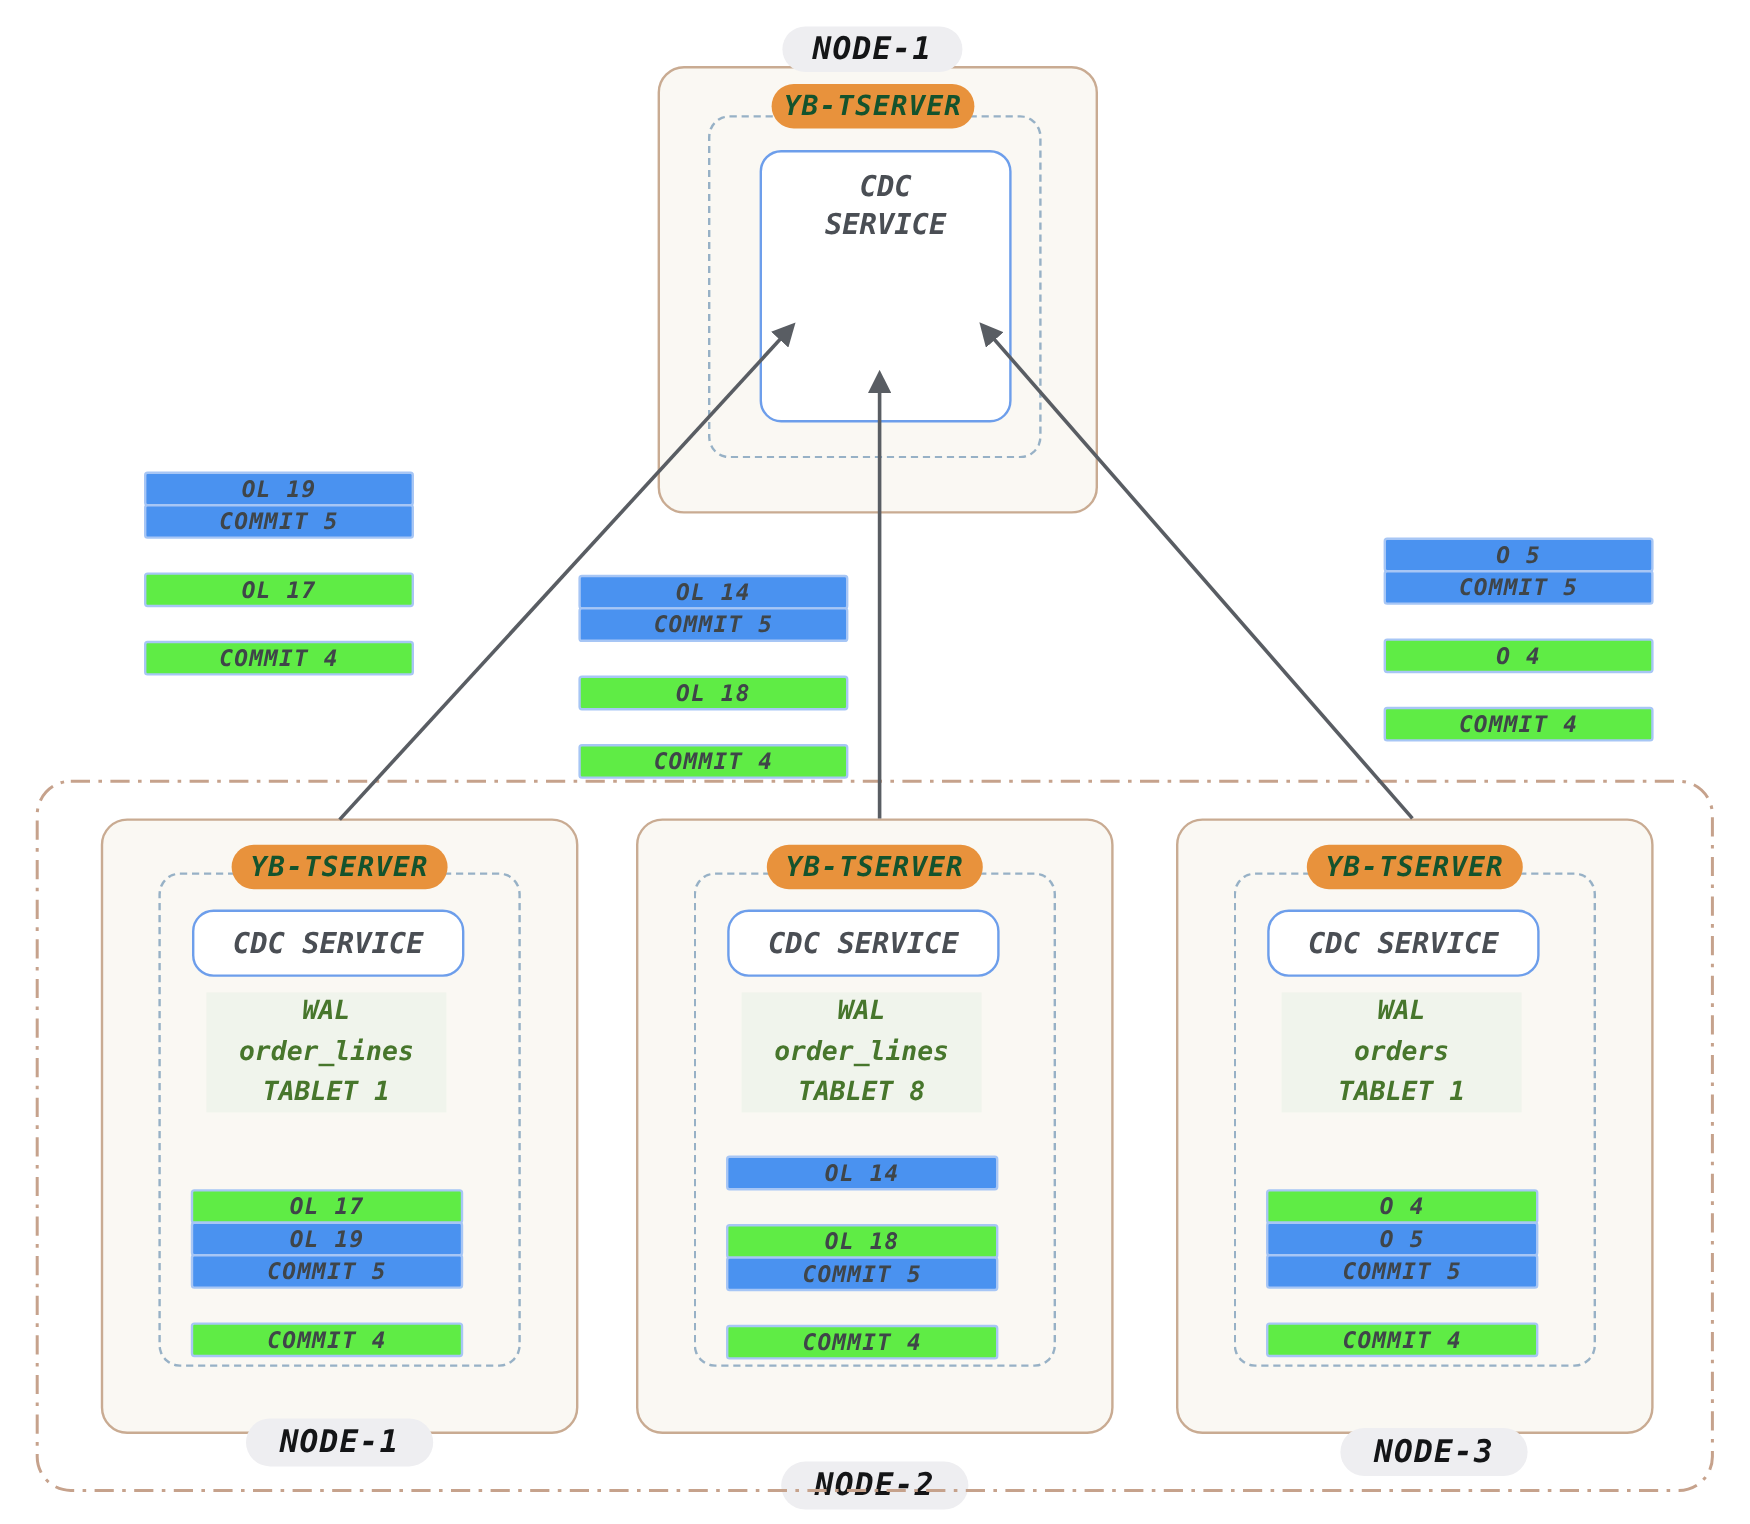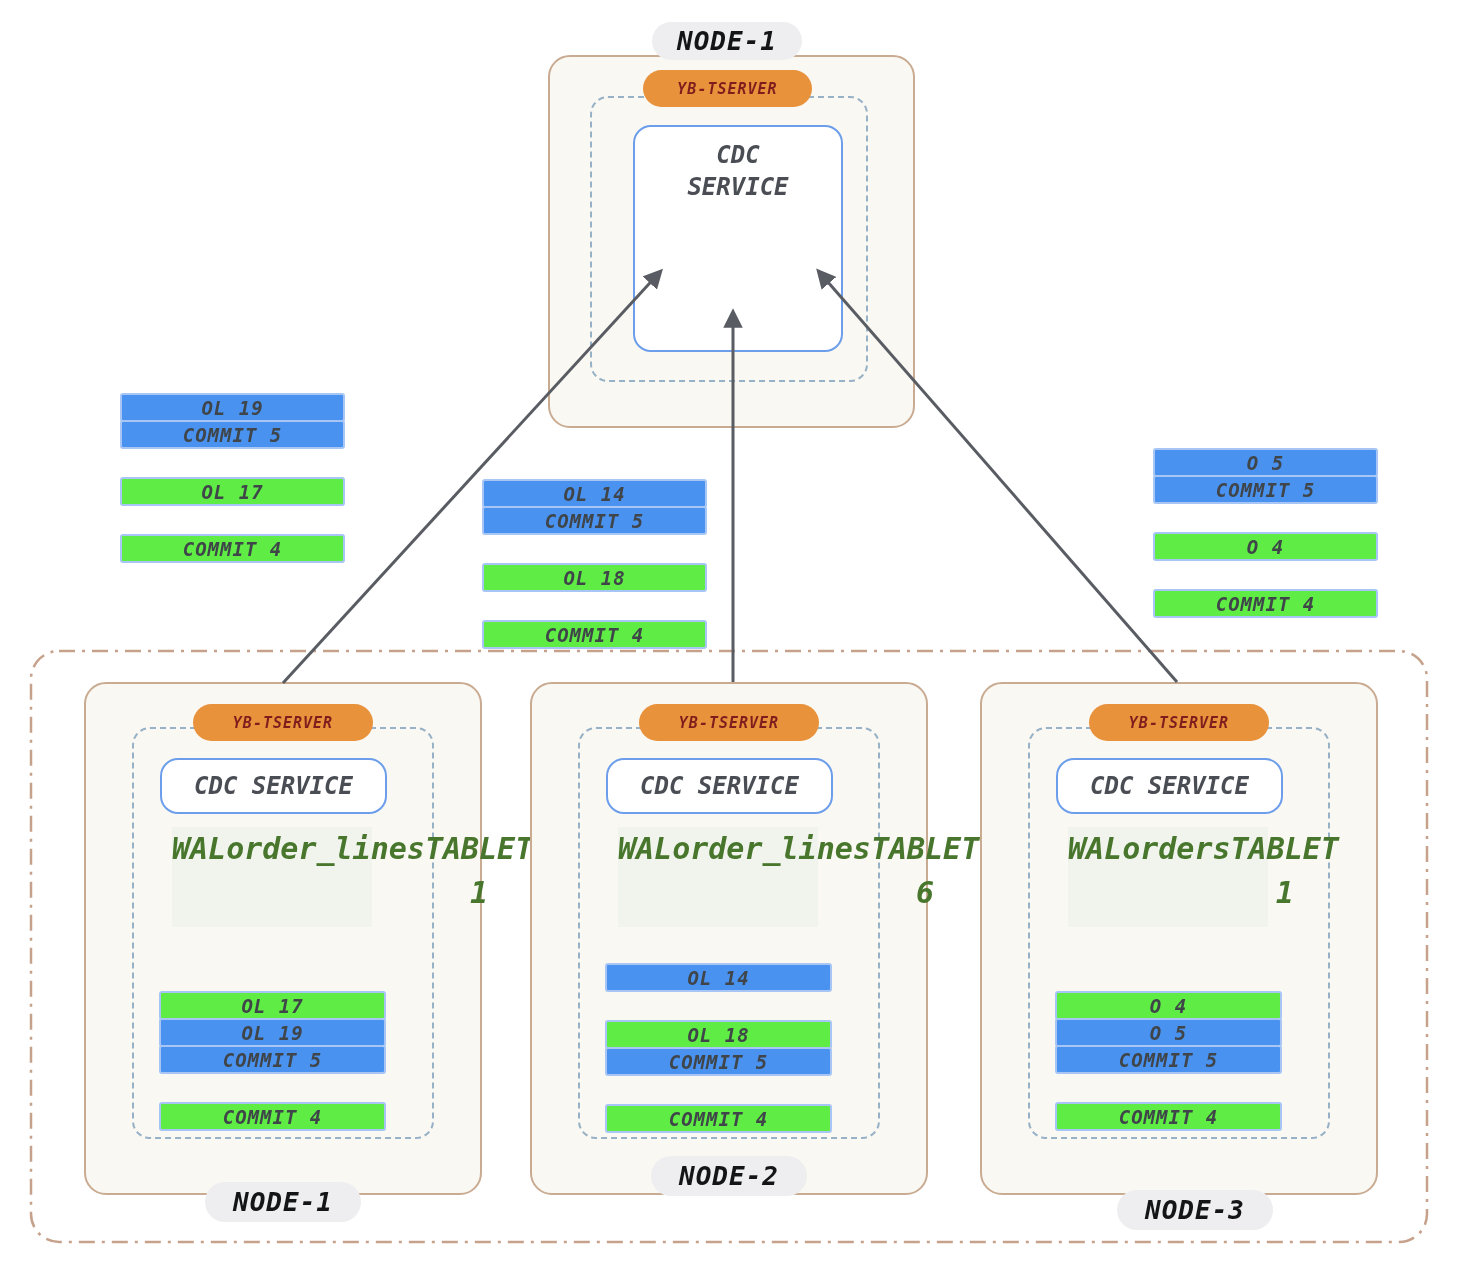--- a/index.html
+++ b/index.html
@@ -17,44 +17,44 @@
   .node-box{
     position:absolute; background:var(--node-bg); border:2px solid var(--node-border);
     border-radius:22px; box-sizing:border-box;
   }
   .pill{
     position:absolute; background:var(--pill-bg); color:var(--pill-text);
     border-radius:20px; font-weight:bold; font-size:26px; letter-spacing:1px;
     display:flex; align-items:center; justify-content:center; z-index:3;
   }
   .badge{
-    position:absolute; background:var(--orange); color:#7f1d1d;
-    border-radius:20px; font-weight:bold; font-size:15px; letter-spacing:1px;
+    position:absolute; background:var(--orange); color:#14532d;
+    border-radius:20px; font-weight:bold; font-size:23px; letter-spacing:1px;
     display:flex; align-items:center; justify-content:center; z-index:3;
   }
   .dashed-box{
     position:absolute; border:2px dashed var(--dashed); border-radius:18px; box-sizing:border-box;
   }
   .cdc-box{
     position:absolute; background:#ffffff; border:2px solid var(--cdc-border);
     border-radius:18px; box-sizing:border-box; color:var(--cdc-text);
     font-weight:bold; font-size:24px;
   }
   .cdc-label{ text-align:center; line-height:1.35; }
   .top-cdc .cdc-label{ width:140px; margin:12px auto 0; }
   .bottom-cdc .cdc-label{ line-height:52px; }
   .vwal{
     position:absolute; background:var(--vwal-bg); border:3px solid var(--vwal-border);
     box-sizing:border-box; color:#1b1c1e; font-weight:bold; font-size:26px; letter-spacing:1px;
     display:flex; align-items:center; justify-content:center;
   }
   .wal-box{
     position:absolute; background:var(--wal-bg); color:var(--wal-text);
-    font-weight:bold; font-size:30px; text-align:center; line-height:1.45;
-    display:flex; flex-direction:row; justify-content:flex-start; box-sizing:border-box;
+    font-weight:bold; font-size:22px; text-align:center; line-height:1.45;
+    display:flex; flex-direction:column; justify-content:space-between; box-sizing:border-box;
   }
   .stack{ position:absolute; width:225px; z-index:2; }
   .row{
     height:29px; box-sizing:border-box; border:2px solid var(--row-border); border-radius:3px;
     display:flex; align-items:center; justify-content:center;
     font-weight:bold; font-size:19px; letter-spacing:1px; color:var(--row-text);
   }
   .row + .row{ margin-top:-2px; }
   .row.blue{ background:var(--row-blue); }
   .row.green{ background:var(--row-green);margin-top:28px; }
@@ -113,29 +113,29 @@
 
   <div class="node-box" style="left:530px;top:682px;width:398px;height:513px;"></div>
   <div class="badge" style="left:639px;top:704px;width:180px;height:37px;">YB-TSERVER</div>
   <div class="dashed-box" style="left:578px;top:727px;width:302px;height:412px;"></div>
   <div class="cdc-box bottom-cdc" style="left:606px;top:758px;width:227px;height:56px;">
     <div class="cdc-label">CDC SERVICE</div>
   </div>
   <div class="wal-box" style="left:618px;top:827px;width:200px;height:100px;">
     <div>WAL</div>
     <div>order_lines</div>
-    <div>TABLET 6</div>
+    <div>TABLET 8</div>
   </div>
   <div class="stack" style="left:605px;top:963px;width:227px;">
     <div class="row blue">OL 14</div>
     <div class="row green">OL 18</div>
     <div class="row blue">COMMIT 5</div>
     <div class="row green">COMMIT 4</div>
   </div>
-  <div class="pill" style="left:651px;top:1156px;width:156px;height:40px;">NODE-2</div>
+  <div class="pill" style="left:651px;top:1218px;width:156px;height:40px;">NODE-2</div>
 
   <div class="node-box" style="left:980px;top:682px;width:398px;height:513px;"></div>
   <div class="badge" style="left:1089px;top:704px;width:180px;height:37px;">YB-TSERVER</div>
   <div class="dashed-box" style="left:1028px;top:727px;width:302px;height:412px;"></div>
   <div class="cdc-box bottom-cdc" style="left:1056px;top:758px;width:227px;height:56px;">
     <div class="cdc-label">CDC SERVICE</div>
   </div>
   <div class="wal-box" style="left:1068px;top:827px;width:200px;height:100px;">
     <div>WAL</div>
     <div>orders</div>

